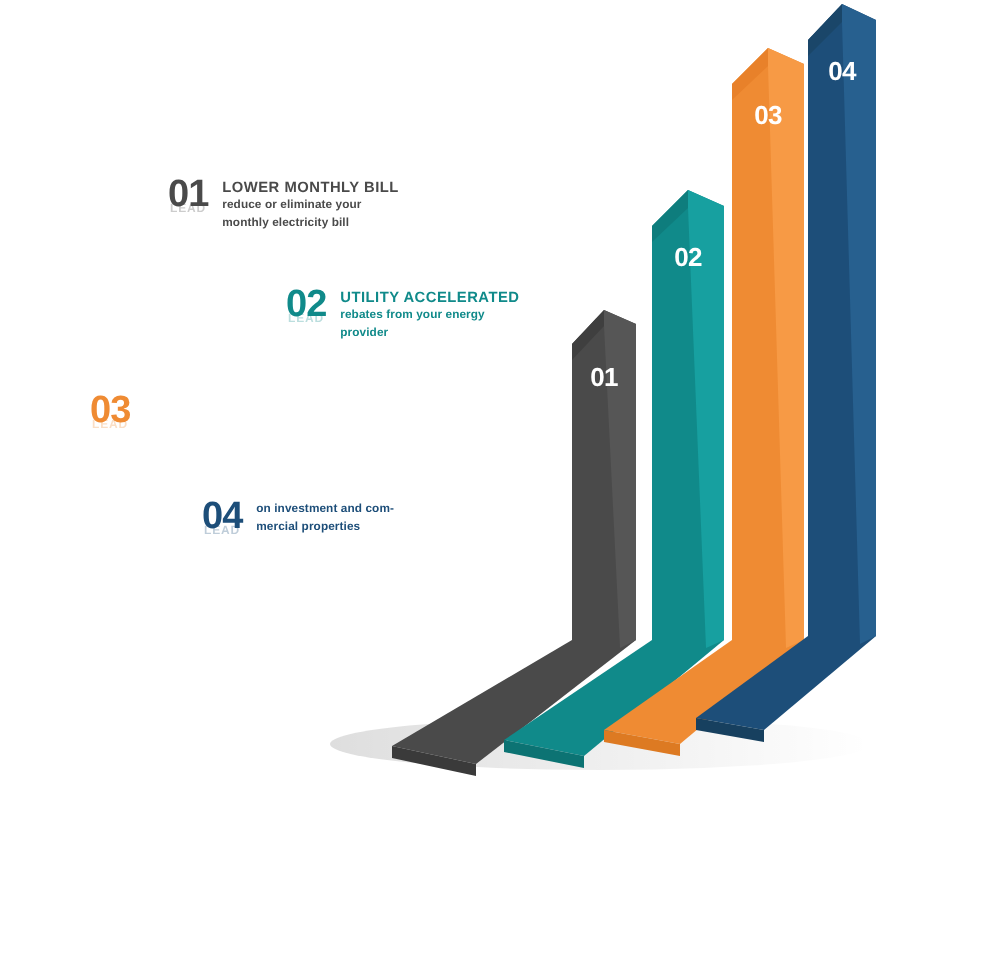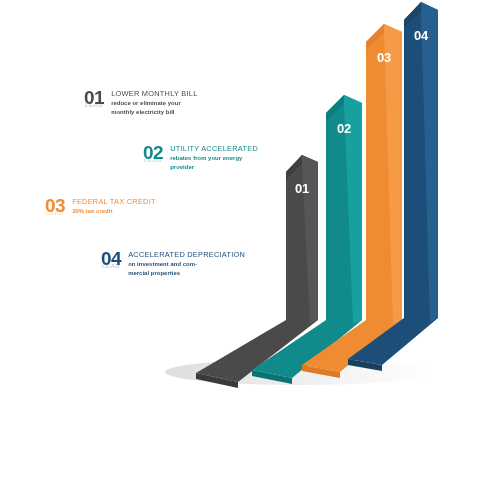--- a/index.html
+++ b/index.html
@@ -32,21 +32,21 @@
     position:absolute;
     left:1px;top:14px;
     font-size:6px;
     font-weight:bold;
     letter-spacing:0.4px;
     opacity:0.28;
   }
   .legend-body{padding-top:1px;}
   .legend-title{
     font-size:7.4px;
-    font-weight:normal;
+    font-weight:bold;
     letter-spacing:0.25px;
     line-height:1.25;
   }
   .legend-desc{
     font-size:5.9px;
     font-weight:bold;
     line-height:1.5;
     letter-spacing:0.05px;
     margin-top:1px;
   }
@@ -153,36 +153,28 @@
         <span>provider</span>
       </div>
     </div>
   </div>
 
   <div class="legend-item c-orange" id="legend-3">
     <div class="legend-num">
       <span>03</span>
       <span class="ghost">LEAD</span>
     </div>
-    <div class="legend-body">
-      <div class="legend-title">FEDERAL TAX CREDIT</div>
-      <div class="legend-desc">
-        <span>30% tax credit</span>
-        <span></span>
-      </div>
-    </div>
   </div>
 
   <div class="legend-item c-navy" id="legend-4">
     <div class="legend-num">
       <span>04</span>
       <span class="ghost">LEAD</span>
     </div>
     <div class="legend-body">
-      <div class="legend-title">ACCELERATED DEPRECIATION</div>
       <div class="legend-desc">
         <span>on investment and com-</span>
         <span>mercial properties</span>
       </div>
     </div>
   </div>
 
 </div>
 
 </body></html>

